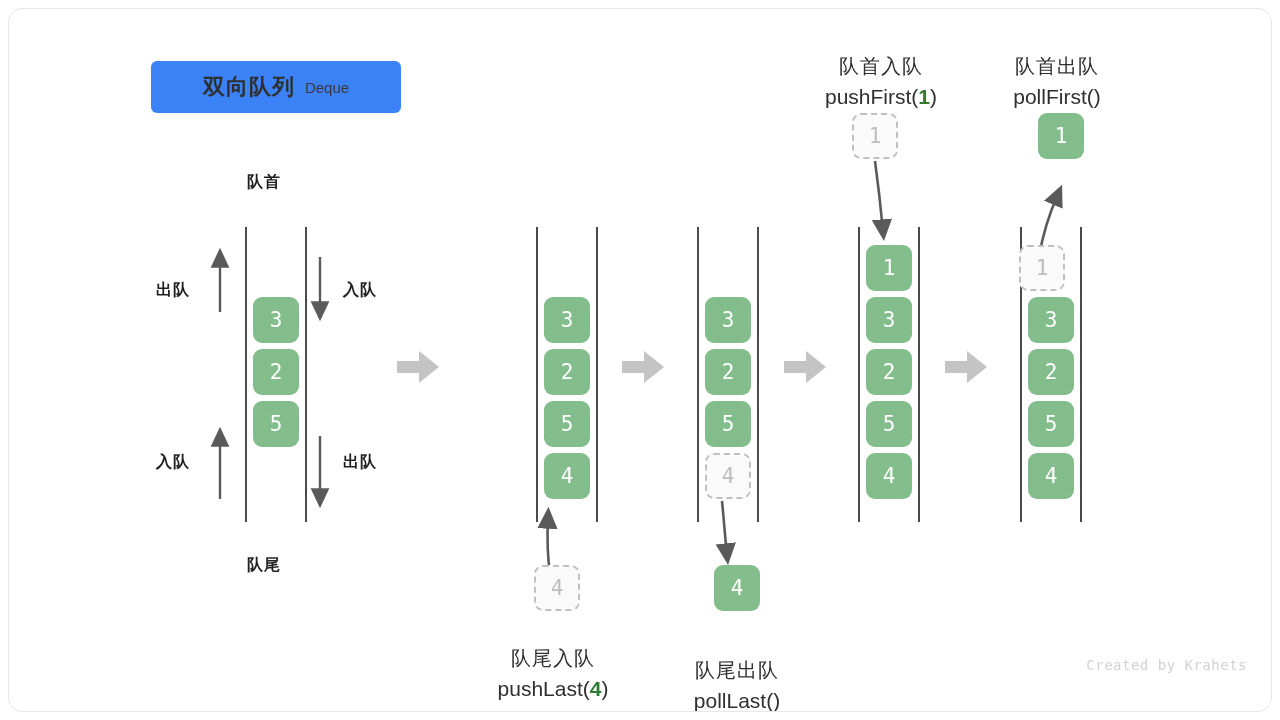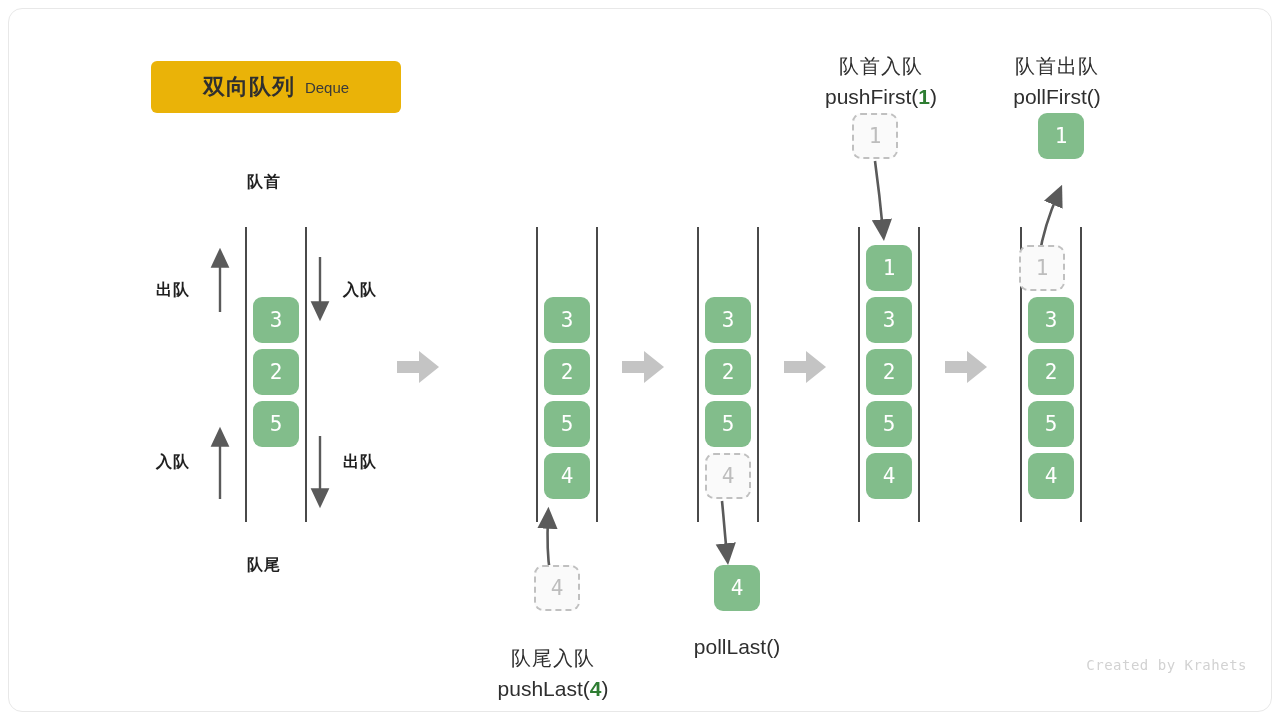--- a/index.html
+++ b/index.html
@@ -26,21 +26,21 @@
     overflow: hidden;
   }
 
   
   #title-chip {
     position: absolute;
     left: 142px;
     top: 52px;
     width: 250px;
     height: 52px;
-    background: #eab308;
+    background: #3b82f6;
     border-radius: 6px;
     display: flex;
     align-items: center;
     justify-content: center;
     gap: 10px;
     text-align: center;
   }
   #title-chip .cn {
     font-size: 22px;
     font-weight: bold;
@@ -218,20 +218,21 @@
 
     <div class="cell solid" style="left:696px; top:288px;">3</div>
     <div class="cell solid" style="left:696px; top:340px;">2</div>
     <div class="cell solid" style="left:696px; top:392px;">5</div>
 
     <div class="cell ghost" style="left:696px; top:444px;">4</div>
 
     <div class="cell solid" style="left:705px; top:556px;">4</div>
 
     <div class="caption" style="left:628px; top:622px; width:200px;">
+      <span class="cn">队尾出队</span>
       <span class="code"><span>pollLast(</span><span class="num"></span><span>)</span></span>
     </div>
   </div>
 
   <div>
     <div class="rail" style="left:849px; top:218px; height:295px;"></div>
     <div class="rail" style="left:909px; top:218px; height:295px;"></div>
 
     <div class="cell ghost" style="left:843px; top:104px;">1</div>
 

